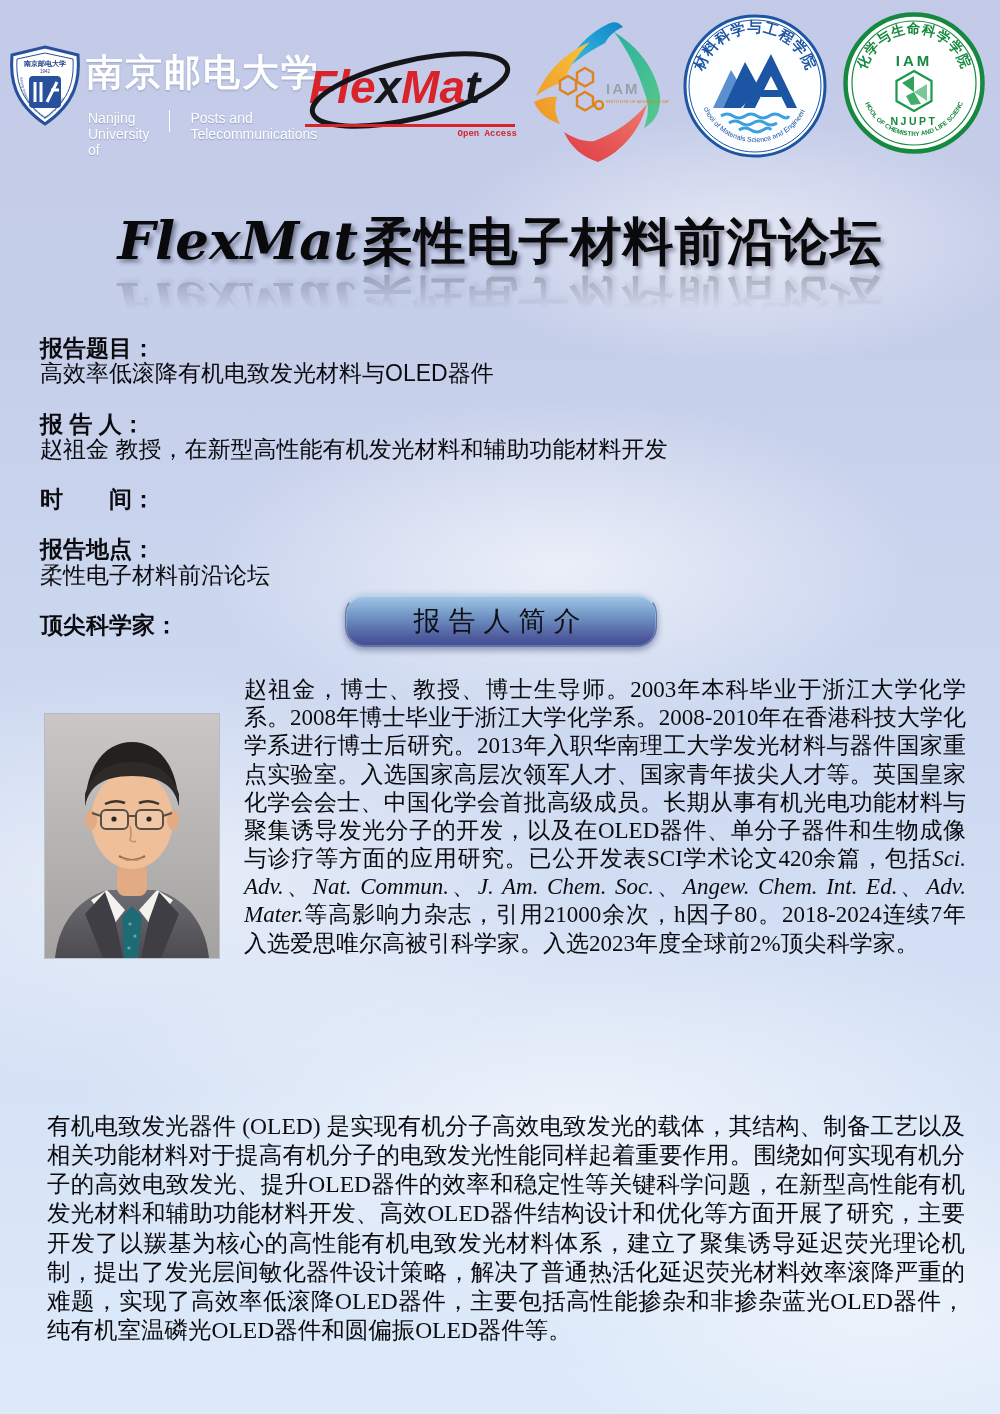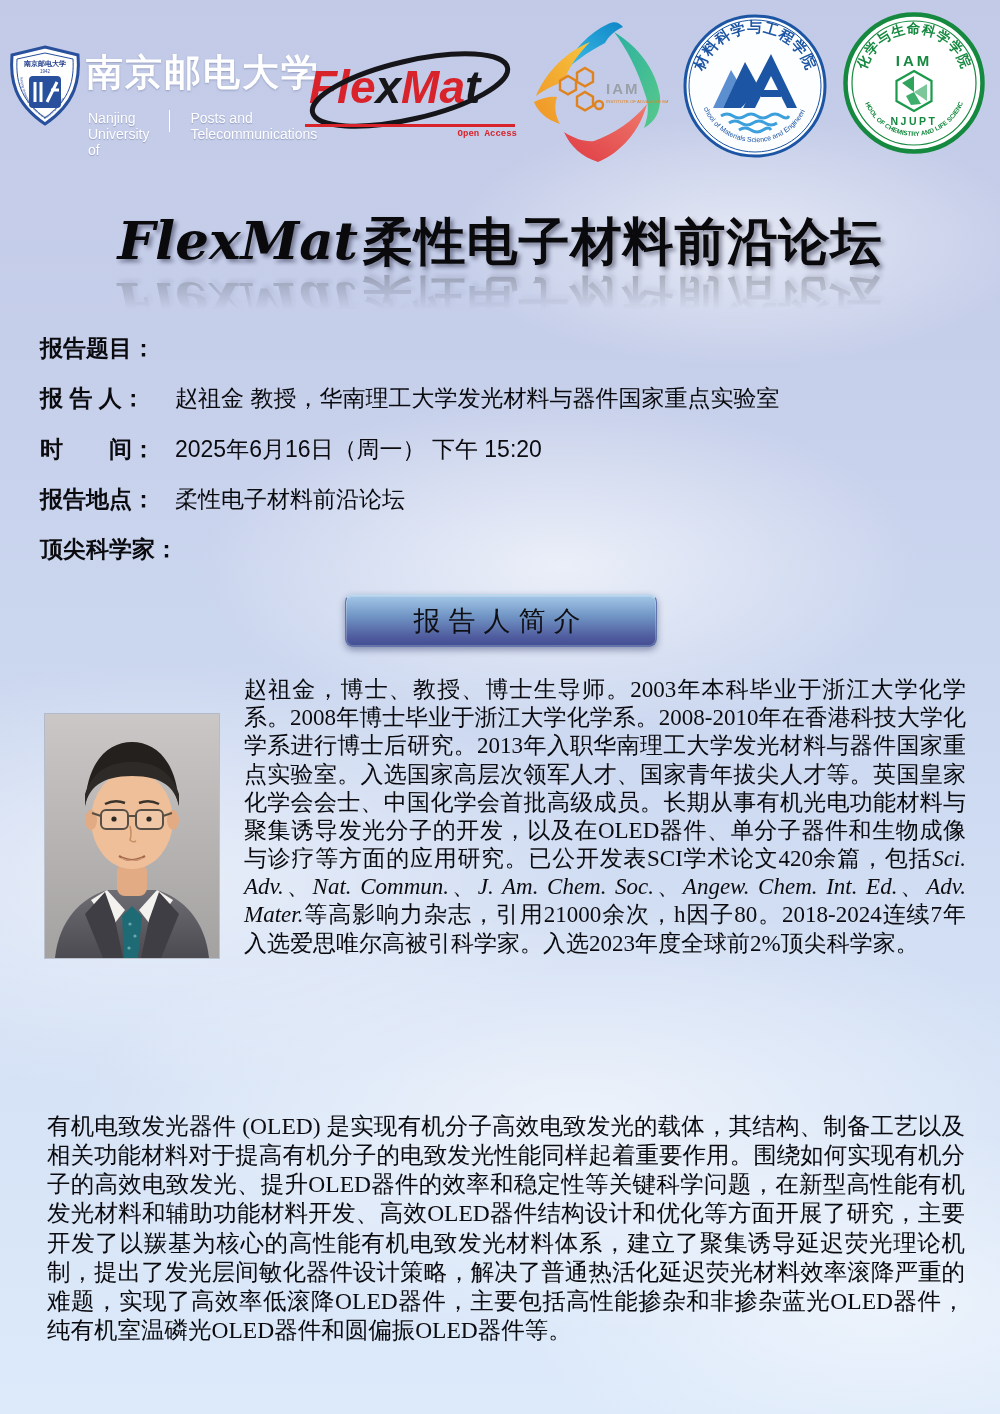--- a/index.html
+++ b/index.html
@@ -34,25 +34,25 @@
   .title-row{white-space:nowrap;}
   .t-latin{font-family:"DejaVu Serif",serif;font-style:italic;font-weight:bold;
     font-size:53px;color:#0a0a0c;text-shadow:3px 3px 4px rgba(15,15,40,.45);}
   .t-cn{font-family:"Liberation Sans",sans-serif;font-weight:900;font-size:51px;
     color:#0a0a0c;text-shadow:3px 3px 4px rgba(15,15,40,.45);letter-spacing:1px;}
   .reflection{transform:scaleY(-1);opacity:.30;margin-top:-12px;
     -webkit-mask-image:linear-gradient(180deg,transparent 35%,rgba(0,0,0,.9) 95%);
     mask-image:linear-gradient(180deg,transparent 35%,rgba(0,0,0,.9) 95%);}
   
   .details{left:40px;top:336px;width:925px;}
-  .drow{display:flex;margin-bottom:25px;font-size:23px;line-height:1.1;}
+  .drow{display:flex;margin-bottom:25px;font-size:23px;line-height:1.1;flex-direction:column;}
   .dlabel{font-weight:bold;width:135px;flex:none;white-space:nowrap;}
   .dvalue{flex:1;}
   
-  .btn{left:345px;width:310px;height:50px;border-radius:8px;
+  .btn{left:345px;width:310px;height:50px;border-radius:20px;
     background:linear-gradient(180deg,#a3c6e6 0%,#7398c7 38%,#4f5c9e 82%,#424e92 100%);
     border:1px solid #5f74ab;border-top:2px solid #bcd6ee;
     box-shadow:0 3px 7px rgba(35,45,90,.45), inset 0 0 0 1px rgba(255,255,255,.22);
     display:flex;align-items:center;justify-content:center;
     font-family:"Liberation Serif",serif;font-size:27px;color:#101014;letter-spacing:8px;}
   
   .photo{left:45px;top:714px;width:174px;height:244px;box-shadow:0 0 0 1px rgba(120,120,130,.35);}
   .bio{left:244px;top:676px;width:722px;font-family:"Liberation Serif",serif;
     font-size:23px;line-height:1.225;text-align:justify;color:#0b0b0f;}
   .bio i{font-family:"Liberation Serif",serif;}
@@ -180,28 +180,28 @@
     </div>
     <div class="title-row reflection">
       <span class="t-latin">FlexMat</span>
       <span class="t-cn">柔性电子材料前沿论坛</span>
     </div>
   </div>
 
   <div class="abs details">
     <div class="drow">
       <span class="dlabel">报告题目：</span>
+      <span class="dvalue">高效率低滚降有机电致发光材料与OLED器件</span>
     </div>
     <div class="drow">
       <span class="dlabel">报 告 人：</span>
-      <span class="dvalue">赵祖金 教授，华南理工大学发光材料与器件国家重点实验室</span>
+      <span class="dvalue">赵祖金 教授，在新型高性能有机发光材料和辅助功能材料开发</span>
     </div>
     <div class="drow">
       <span class="dlabel">时　　间：</span>
-      <span class="dvalue">2025年6月16日（周一） 下午 15:20</span>
     </div>
     <div class="drow">
       <span class="dlabel">报告地点：</span>
       <span class="dvalue">柔性电子材料前沿论坛</span>
     </div>
     <div class="drow">
       <span class="dlabel">顶尖科学家：</span>
     </div>
   </div>
 

